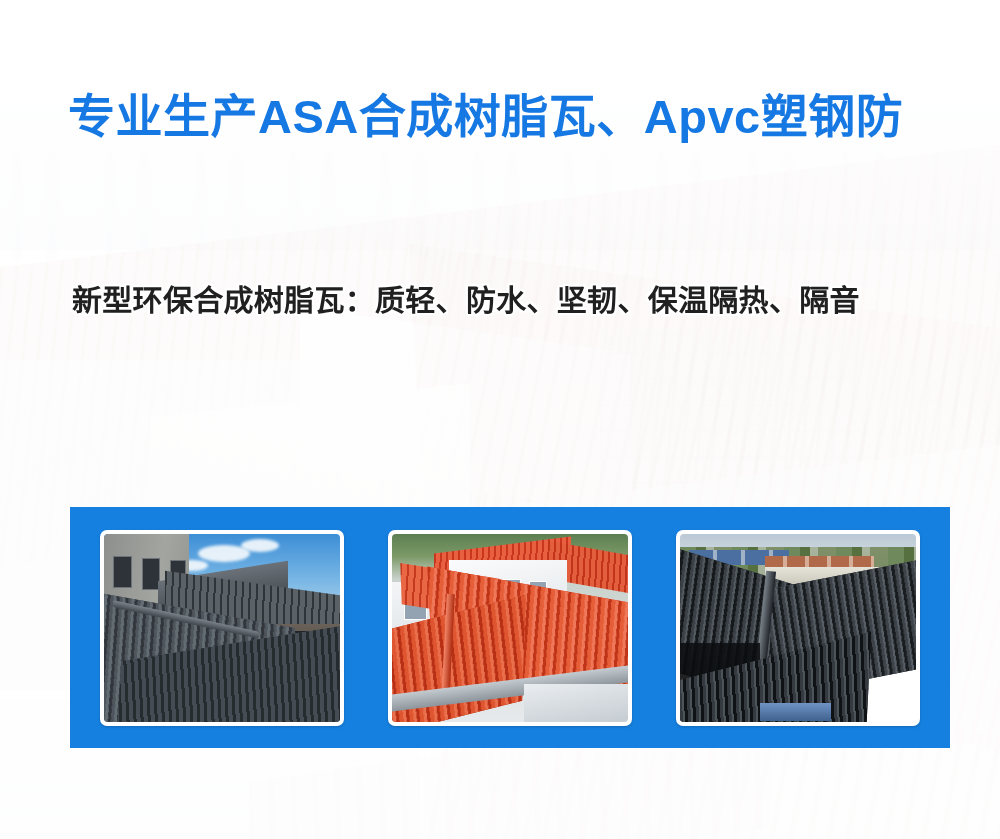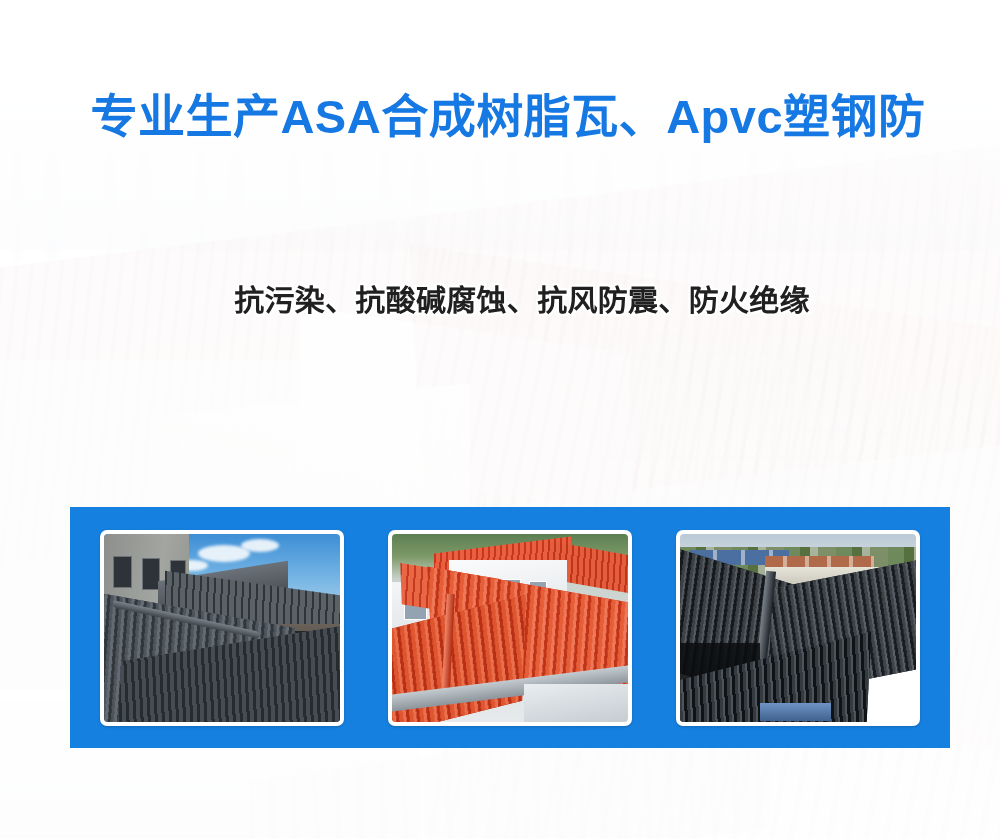--- a/index.html
+++ b/index.html
@@ -166,21 +166,20 @@
     inset: 0;
     background: rgba(255,255,255,.30);
   }
 
   
   .content {
     position: relative;
     z-index: 5;
     width: 988px;
     height: 839px;
-    text-align: center;
   }
 
   .headline {
     position: absolute;
     left: 68px;
     top: 86px;
     width: 880px;
   }
   .headline-line {
     font-size: 47px;
@@ -484,21 +483,21 @@
     <div class="bg-veil2"></div>
   </div>
 
   <div class="content">
 
     <div class="headline">
       <div class="headline-line">专业生产ASA合成树脂瓦、Apvc塑钢防</div>
     </div>
 
     <div class="subhead">
-      <div class="subhead-line">抗污染、抗酸碱腐蚀、抗风防震、防火绝缘</div>
+      <div class="subhead-line">新型环保合成树脂瓦：质轻、防水、坚韧、保温隔热、隔音</div>
     </div>
 
     <div class="gallery">
 
       <div class="photo-frame">
         <div class="photo">
           <div class="p1-sky"></div>
           <div class="p1-cloud" style="left:40%;top:6%;width:22%;height:9%"></div>
           <div class="p1-cloud" style="left:58%;top:3%;width:16%;height:7%"></div>
           <div class="p1-cloud" style="left:30%;top:14%;width:14%;height:6%"></div>

